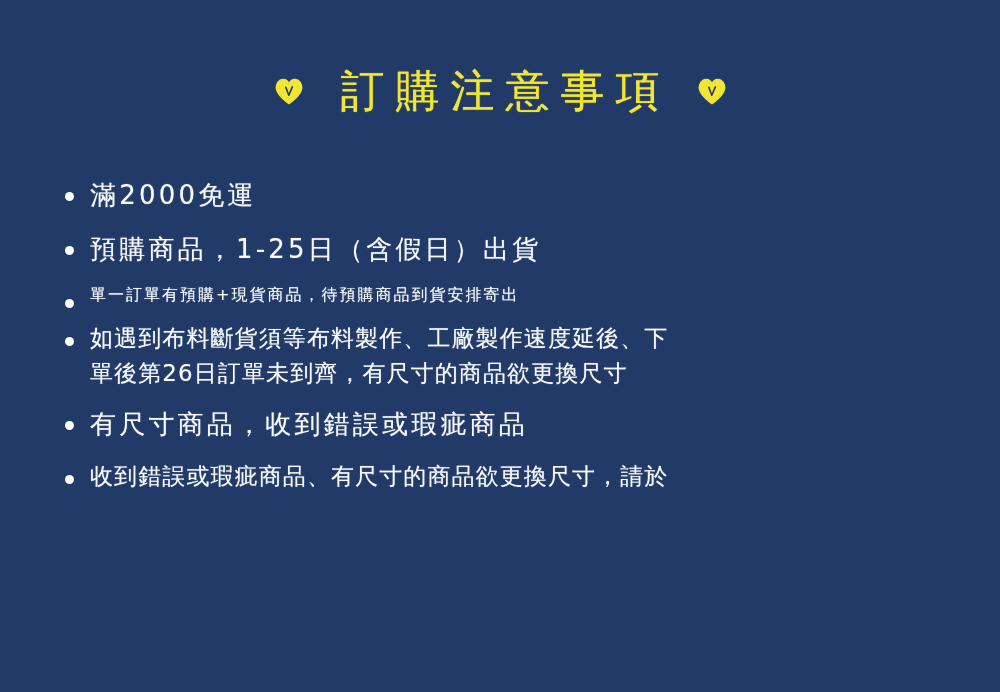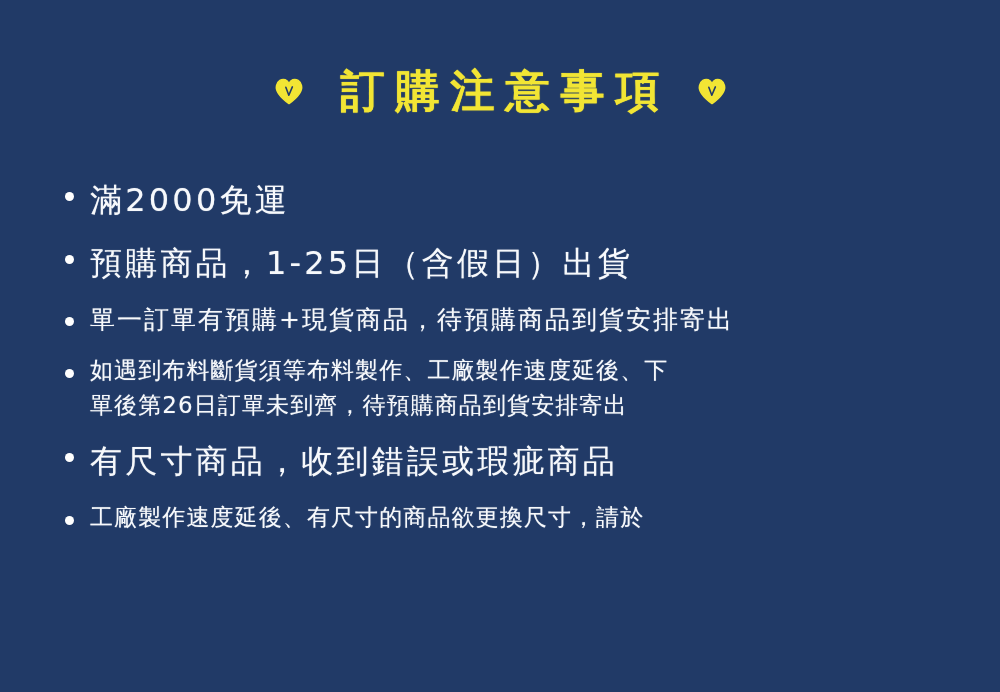--- a/index.html
+++ b/index.html
@@ -38,21 +38,21 @@
   .heart-icon {
     display: block;
     width: 30px;
     height: 28px;
     flex: 0 0 auto;
   }
 
   .title-text {
     color: #f2e534;
     font-size: 44px;
-    font-weight: 700;
+    font-weight: 400;
     letter-spacing: 11px;
     text-indent: 11px;
     line-height: 1.05;
     white-space: nowrap;
     text-shadow: 0 0 1px #f2e534;
   }
 
   
   .notice-list {
     position: absolute;
@@ -80,32 +80,32 @@
     left: 3px;
     top: 16px;
     width: 9px;
     height: 9px;
     border-radius: 50%;
     background: #ffffff;
   }
 
   .notice-line {
     display: block;
-    font-size: 32px;
+    font-size: 26px;
     line-height: 1.52;
     letter-spacing: 3.2px;
     color: #f7f9fc;
     white-space: nowrap;
     text-shadow: 0 0 1px rgba(255,255,255,0.55);
   }
 
   
   .notice-item[data-len="long"] .notice-line {
     letter-spacing: 2.0px;
-    font-size: 25px;
+    font-size: 16px;
   }
   .notice-item[data-len="xlong"] .notice-line {
     letter-spacing: 1.1px;
     font-size: 23px;
   }
 </style>
 </head>
 <body>
 
 <div id="poster">
@@ -138,27 +138,27 @@
     </li>
 
     <li class="notice-item" data-len="long">
       <span class="bullet-dot"></span>
       <span class="notice-line">單一訂單有預購+現貨商品，待預購商品到貨安排寄出</span>
     </li>
 
     <li class="notice-item" data-len="xlong">
       <span class="bullet-dot"></span>
       <span class="notice-line">如遇到布料斷貨須等布料製作、工廠製作速度延後、下</span>
-      <span class="notice-line">單後第26日訂單未到齊，待預購商品到貨安排寄出</span>
+      <span class="notice-line">單後第26日訂單未到齊，有尺寸的商品欲更換尺寸</span>
     </li>
 
     <li class="notice-item">
       <span class="bullet-dot"></span>
       <span class="notice-line">有尺寸商品，收到錯誤或瑕疵商品</span>
     </li>
 
     <li class="notice-item" data-len="xlong">
       <span class="bullet-dot"></span>
-      <span class="notice-line">工廠製作速度延後、有尺寸的商品欲更換尺寸，請於</span>
+      <span class="notice-line">收到錯誤或瑕疵商品、有尺寸的商品欲更換尺寸，請於</span>
     </li>
 
   </ul>
 </div>
 
 </body></html>

